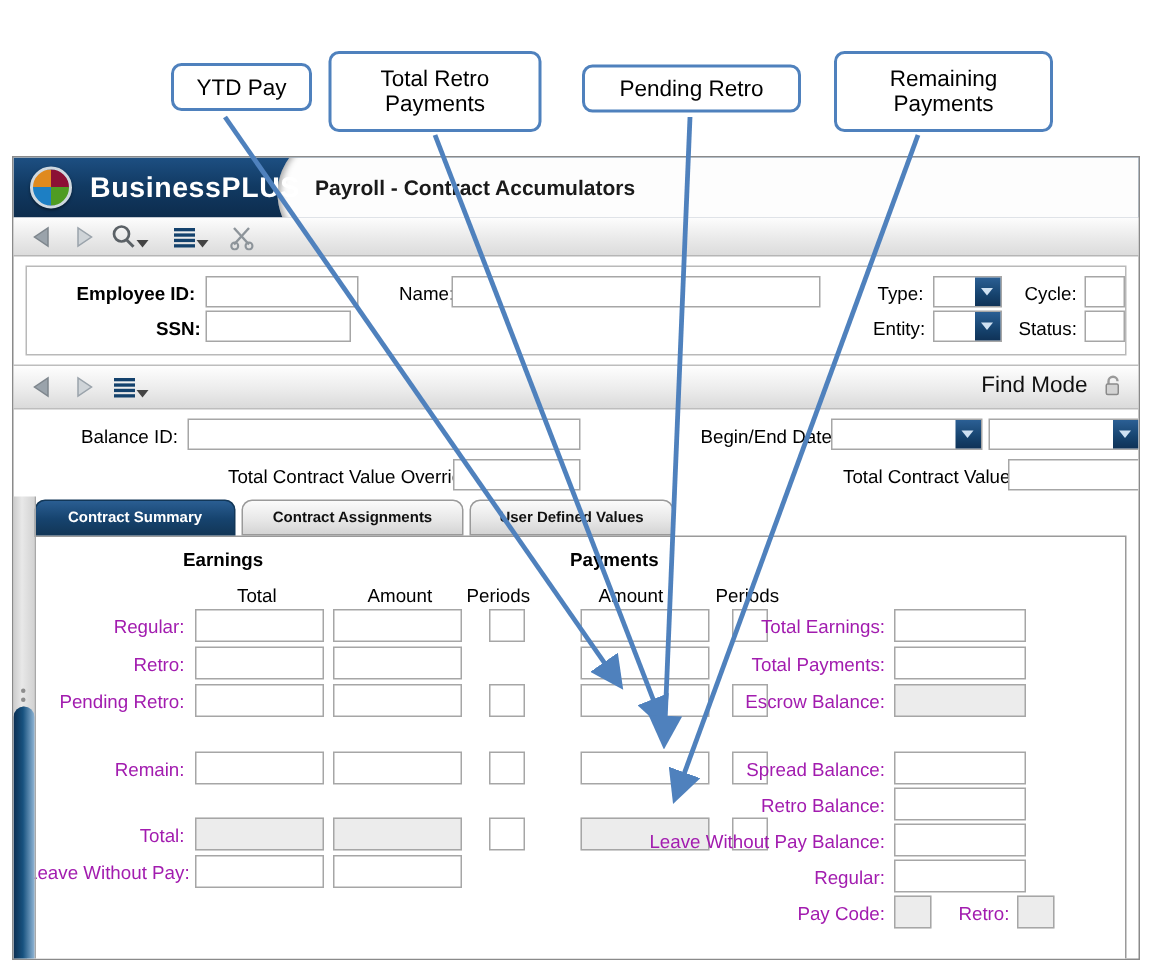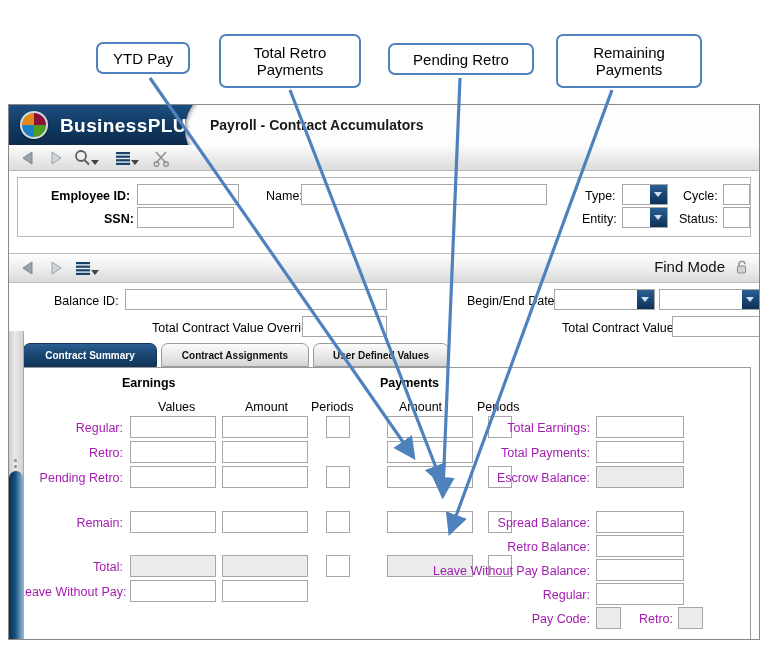--- a/index.html
+++ b/index.html
@@ -75,21 +75,21 @@
     position:absolute;right:0;top:0;bottom:0;width:17px;
     background:linear-gradient(180deg,#2b5f94 0%,#16436e 60%,#0f3257 100%);
   }
   .ddown .btn:after{
     content:"";position:absolute;left:4px;top:7px;width:0;height:0;
     border-left:4px solid transparent;border-right:4px solid transparent;border-top:5px solid #cfe1f2;
   }
 
   
   #find-bar{
-    position:relative;margin-top:16px;height:28px;width:100%;
+    position:relative;margin-top:6px;height:28px;width:100%;
     background:linear-gradient(180deg,#fefefe 0%,#ececec 55%,#dadada 100%);
     border-top:1px solid #bdbdbd;border-bottom:1px solid #bdbdbd;
   }
   #find-mode-text{position:absolute;right:34px;top:4px;font-size:15px;color:#111;}
   #lock-icon{position:absolute;right:10px;top:6px;width:14px;height:15px;}
 
   
   #contract-panel{position:relative;margin:4px 8px 0 8px;height:56px;}
 
   
@@ -254,21 +254,21 @@
     <div class="tab active" style="left:6px;width:134px">Contract Summary</div>
     <div class="tab" style="left:144px;width:148px">Contract Assignments</div>
     <div class="tab" style="left:296px;width:136px">User Defined Values</div>
   </div>
 
   <div id="body-panel">
 
     <span class="sect-hdr" style="left:104px;top:8px">Earnings</span>
     <span class="sect-hdr" style="left:362px;top:8px">Payments</span>
 
-    <span class="col-hdr" style="left:140px;top:32px">Values</span>
+    <span class="col-hdr" style="left:140px;top:32px">Total</span>
     <span class="col-hdr" style="left:227px;top:32px">Amount</span>
     <span class="col-hdr" style="left:293px;top:32px">Periods</span>
     <span class="col-hdr" style="left:381px;top:32px">Amount</span>
     <span class="col-hdr" style="left:459px;top:32px">Periods</span>
 
     <span class="rlbl" style="left:10px;top:53px;width:95px">Regular:</span>
     <input class="fld" style="left: 112px; top: 48px; width: 86px; height: 22px;" value="">
     <input class="fld" style="left: 204px; top: 48px; width: 86px; height: 22px;" value="">
     <input class="fld" style="left: 308px; top: 48px; width: 24px; height: 22px;" value="">
     <input class="fld" style="left: 369px; top: 48px; width: 86px; height: 22px;" value="">
@@ -350,16 +350,16 @@
         <polygon points="0,0 7,3.5 0,7" fill="#4f81bd"></polygon>
       </marker>
     </defs>
     <line x1="150" y1="78" x2="410" y2="452" stroke="#4f81bd" stroke-width="3.2" marker-end="url(#ah)"></line>
     <line x1="290" y1="90" x2="440" y2="478" stroke="#4f81bd" stroke-width="3.2" marker-end="url(#ah)"></line>
     <line x1="460" y1="78" x2="443" y2="490" stroke="#4f81bd" stroke-width="3.2" marker-end="url(#ah)"></line>
     <line x1="612" y1="90" x2="452" y2="527" stroke="#4f81bd" stroke-width="3.2" marker-end="url(#ah)"></line>
   </svg>
 </div>
 
-<div class="callout" style="left:96px;top:42px;width:94px;height:32px">YTD Pay</div>
+<div class="callout" style="left:114px;top:42px;width:94px;height:32px">YTD Pay</div>
 <div class="callout" style="left:219px;top:34px;width:142px;height:54px">Total Retro Payments</div>
 <div class="callout" style="left:388px;top:43px;width:146px;height:32px">Pending Retro</div>
 <div class="callout" style="left:556px;top:34px;width:146px;height:54px">Remaining Payments</div>
 
 </body></html>

